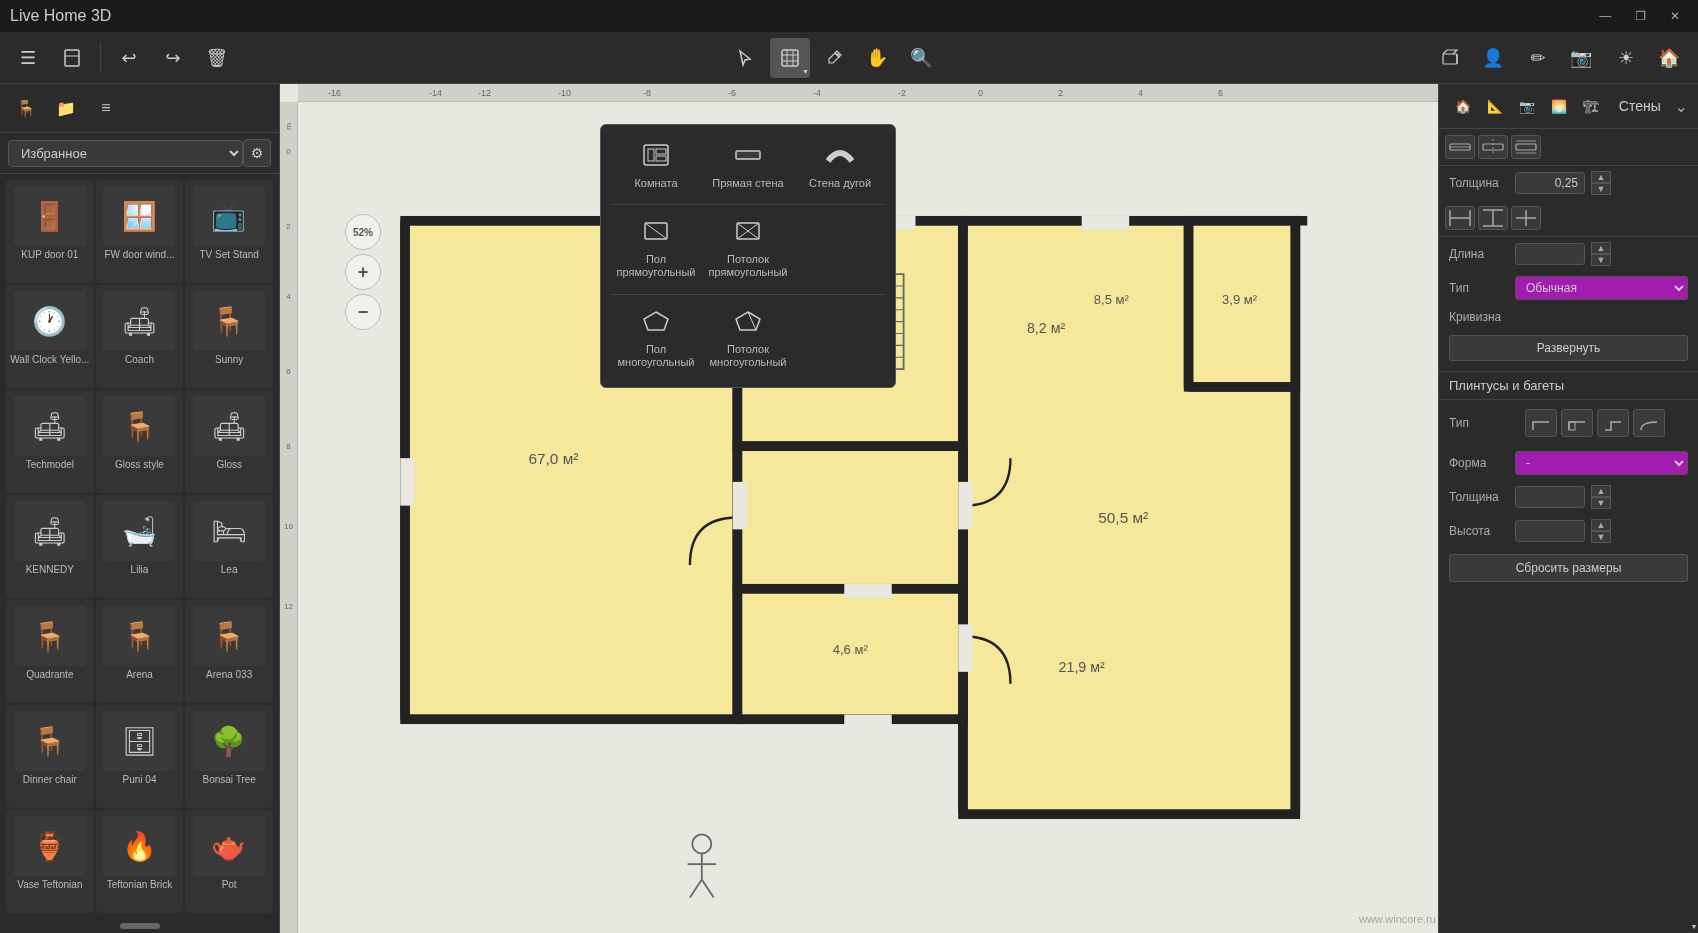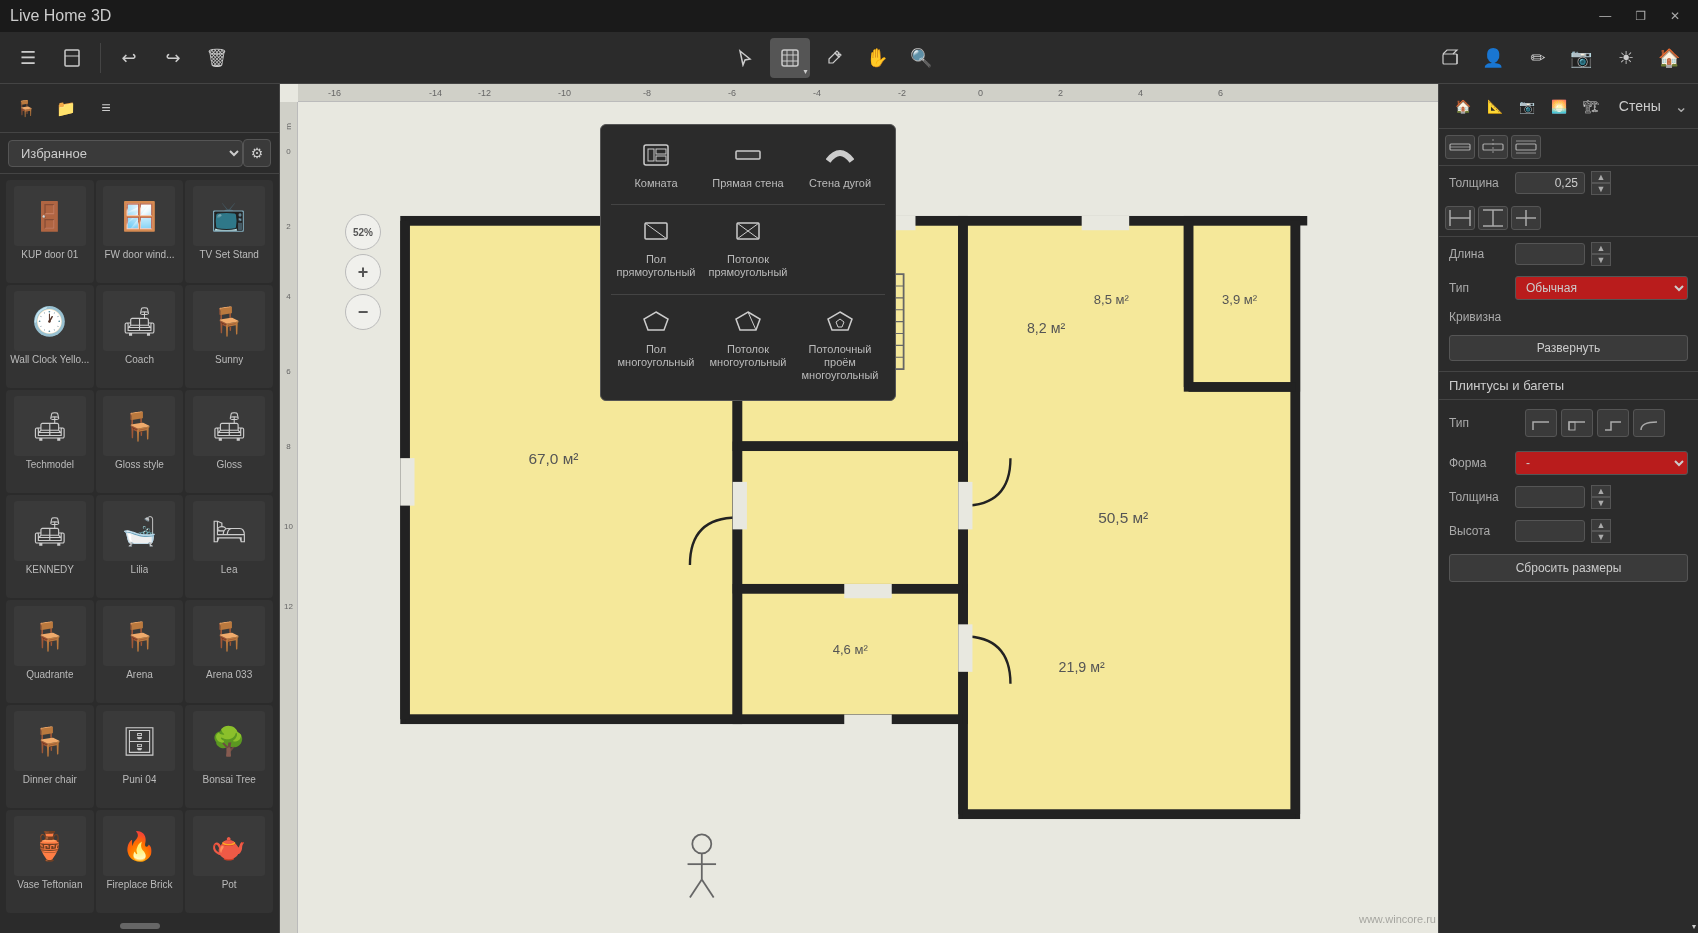--- a/index.html
+++ b/index.html
@@ -158,21 +158,21 @@
     }
     .prop-label { font-size: 12px; color: #aaa; min-width: 60px; }
     .prop-input {
       flex: 1; background: #3a3a3a; border: 1px solid #555; color: #ccc;
       padding: 3px 6px; border-radius: 3px; font-size: 12px; text-align: right;
     }
     .prop-stepper { display: flex; flex-direction: column; }
     .prop-stepper button { width: 20px; height: 12px; background: #3a3a3a; border: 1px solid #555;
       cursor: pointer; color: #aaa; font-size: 9px; line-height: 1; display: flex; align-items: center; justify-content: center; }
     .prop-select {
-      flex: 1; background: #b91c1c; border: 1px solid #555; color: #ccc;
+      flex: 1; background: #a21caf; border: 1px solid #555; color: #ccc;
       padding: 3px 6px; border-radius: 3px; font-size: 12px; cursor: pointer;
     }
 
     .section-header {
       padding: 6px 10px; font-size: 13px; color: #ccc; font-weight: 500;
       border-bottom: 1px solid #444; border-top: 1px solid #444; margin-top: 4px;
     }
 
     .expand-btn {
       width: calc(100% - 20px); margin: 6px 10px; padding: 5px;
@@ -348,21 +348,21 @@
         <div class="item-cell">
           <div class="item-thumb">🌳</div>
           <div class="item-label">Bonsai Tree</div>
         </div>
         <div class="item-cell">
           <div class="item-thumb">🏺</div>
           <div class="item-label">Vase Teftonian</div>
         </div>
         <div class="item-cell">
           <div class="item-thumb">🔥</div>
-          <div class="item-label">Fireplace Brick</div>
+          <div class="item-label">Teftonian Brick</div>
         </div>
         <div class="item-cell">
           <div class="item-thumb">🫖</div>
           <div class="item-label">Pot</div>
         </div>
       </div>
     <div id="sidebar-scroll">
       <div class="scroll-thumb"></div>
     </div>
   </div>
@@ -533,29 +533,20 @@
         <span class="popup-label">Пол многоугольный</span>
       </div>
       <div class="popup-item">
         <span class="popup-icon">
           <svg width="28" height="24" viewBox="0 0 28 24" fill="none">
               <polygon points="14,3 26,10 22,21 6,21 2,10" stroke="#ccc" stroke-width="1.5" fill="none"></polygon>
               <line x1="14" y1="3" x2="22" y2="21" stroke="#ccc" stroke-width="1"></line>
             </svg>
         </span>
         <span class="popup-label">Потолок многоугольный</span>
-      </div>
-      <div class="popup-item">
-        <span class="popup-icon">
-          <svg width="28" height="24" viewBox="0 0 28 24" fill="none">
-              <polygon points="14,3 26,10 22,21 6,21 2,10" stroke="#ccc" stroke-width="1.5" fill="none"></polygon>
-              <polygon points="14,10 18,13 16,18 12,18 10,13" stroke="#ccc" stroke-width="1" fill="none"></polygon>
-            </svg>
-        </span>
-        <span class="popup-label">Потолочный проём многоугольный</span>
       </div>
     </div>
 
     <div id="watermark">www.wincore.ru</div>
   </div>
 
   <div id="right-panel">
     <div id="right-top-bar">
       <div id="right-top-icons" style="display:flex;gap:4px;align-items:center;">
         <button class="stab" style="width:28px;height:28px;font-size:13px;">🏠</button>

